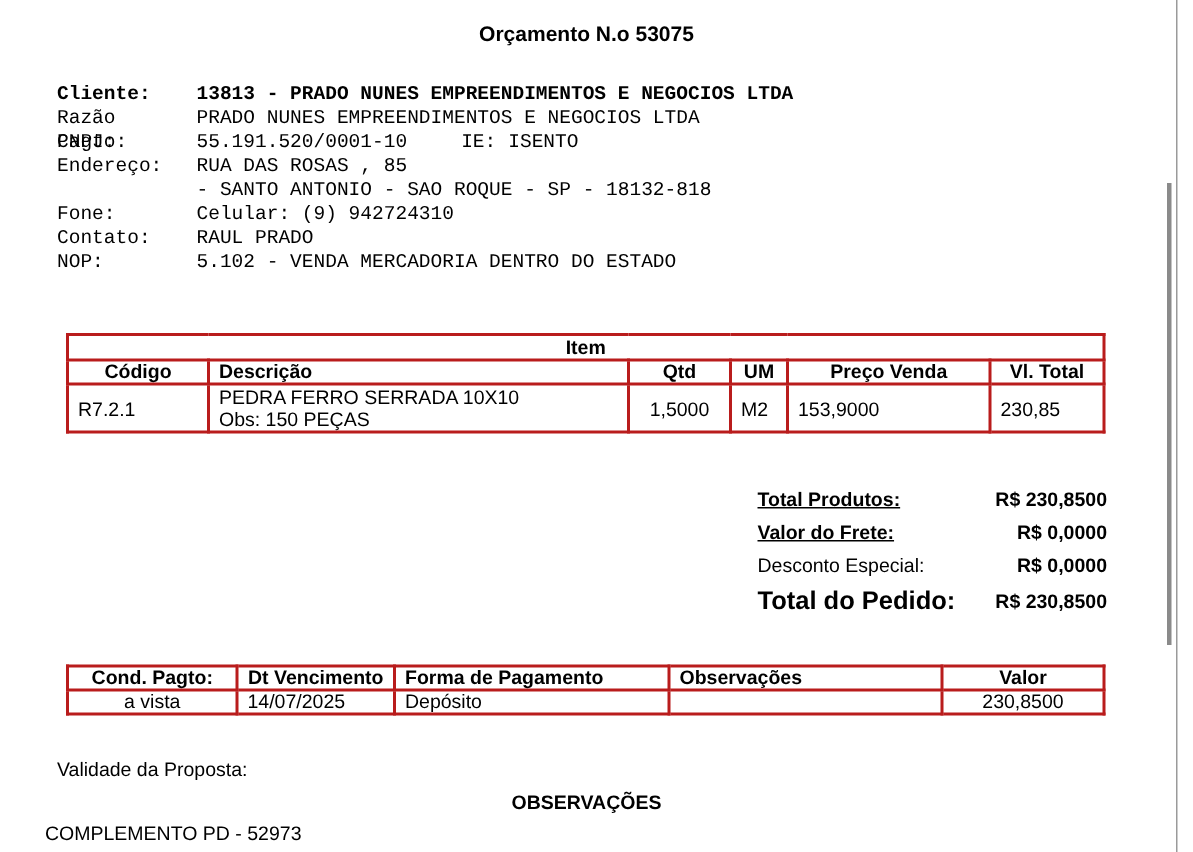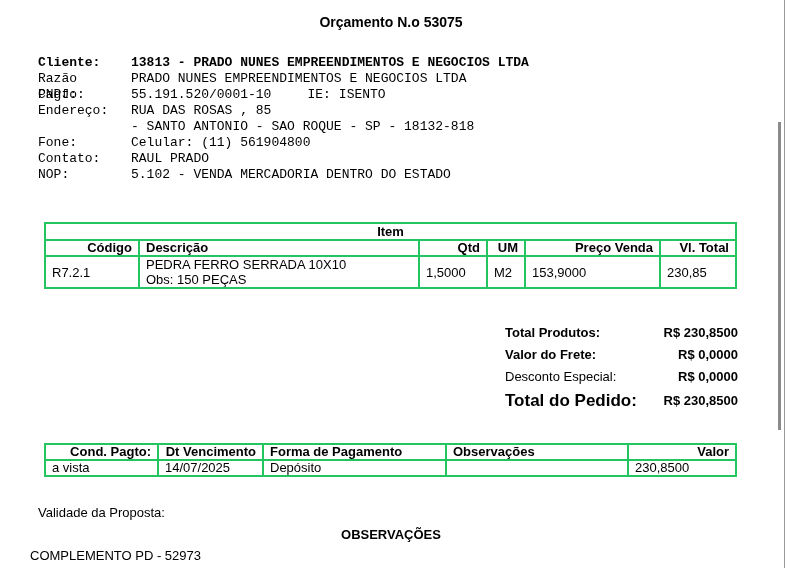--- a/index.html
+++ b/index.html
@@ -17,32 +17,32 @@
     .info-row .lbl { width: 93px; }
     .info-row .val { }
     .info-row.bold { font-weight: bold; }
     .ie-lbl { margin-left: 36px; text-align: center; }
     .ie-val { margin-left: 8px; }
 
     table.grid {
       border-collapse: collapse; position: absolute; font-size: 13px;
     }
     table.grid td, table.grid th {
-      border: 2px solid #22c55e; padding: 0 6px; height: 14px; line-height: 14px;
+      border: 2px solid #b91c1c; padding: 0 6px; height: 14px; line-height: 14px;
     }
-    table.grid th { font-weight: bold; text-align: right; }
+    table.grid th { font-weight: bold; text-align: center; }
     .items { left: 44px; top: 222px; width: 693px; }
     .items td.item-title { text-align: center; font-weight: bold; height: 15px; }
     .items tr.data td { height: 30px; line-height: 15px; }
     .r { text-align: left; }
-    .c { text-align: left; }
+    .c { text-align: center; }
 
     .totals { left: 505px; top: 322px; width: 233px; }
     .tot-row { display: flex; justify-content: space-between; height: 22px; line-height: 22px; font-size: 13px; }
-    .tot-row.b .tlbl { font-weight: bold; }
+    .tot-row.b .tlbl { font-weight: bold; text-decoration: underline; }
     .tot-row .tval { font-weight: bold; }
     .tot-row.big { height: 26px; line-height: 26px; align-items: center; }
     .tot-row.big .tlbl { font-size: 17px; font-weight: bold; }
 
     .pay { left: 44px; top: 443px; width: 693px; padding-left: 24px; }
     .pay th { font-weight: bold; }
 
     .validade { left: 38px; top: 505px; font-size: 13px; }
     .obs-title { left: 0; width: 782px; top: 527px; text-align: center; font-weight: bold; font-size: 13px; }
     .complemento { left: 30px; top: 548px; font-size: 13px; }
@@ -73,21 +73,21 @@
   <div class="info-row">
     <span class="lbl">Endereço:</span>
     <span class="val">RUA DAS ROSAS , 85</span>
   </div>
   <div class="info-row">
     <span class="lbl"></span>
     <span class="val">- SANTO ANTONIO - SAO ROQUE - SP - 18132-818</span>
   </div>
   <div class="info-row">
     <span class="lbl">Fone:</span>
-    <span class="val">Celular: (11) 561904800</span>
+    <span class="val">Celular: (9) 942724310</span>
   </div>
   <div class="info-row">
     <span class="lbl">Contato:</span>
     <span class="val">RAUL PRADO</span>
   </div>
   <div class="info-row">
     <span class="lbl">NOP:</span>
     <span class="val">5.102 - VENDA MERCADORIA DENTRO DO ESTADO</span>
   </div>
 </div>

